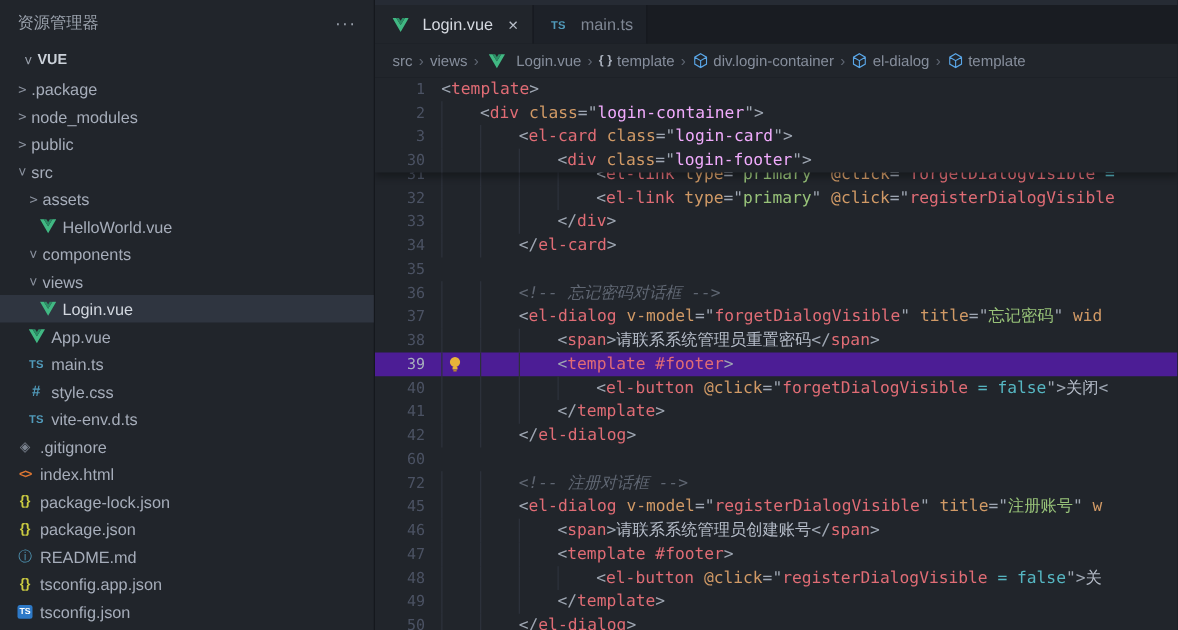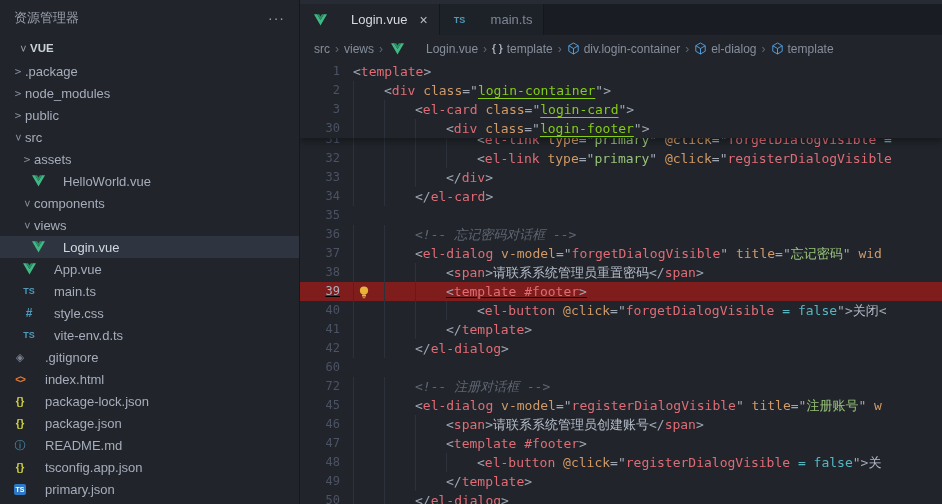--- a/index.html
+++ b/index.html
@@ -10,21 +10,21 @@
   .sb-header{height:36px;display:flex;align-items:center;padding:0 14px;color:#9aa1ac;font-size:13px;}
   .sb-title{flex:1;}
   .sb-menu{color:#9aa1ac;font-size:14px;letter-spacing:1px;cursor:pointer;}
   .sb-section{height:24px;display:flex;align-items:center;color:#ccd2da;font-size:11.5px;font-weight:bold;padding-left:16px;cursor:pointer;}
   .sb-section .chev{font-weight:normal;color:#9aa1ac;}
   .tree{position:relative;}
   .trow{height:22px;display:flex;align-items:center;color:#a6adba;font-size:13px;cursor:pointer;white-space:nowrap;}
   .trow.selected{background:#2f3540;color:#d2d7df;}
   .chev{display:inline-block;width:14px;text-align:center;color:#8a919e;font-size:11px;flex:none;font-family:"DejaVu Sans Mono",monospace;}
   .chev.open{transform:rotate(90deg);}
-  .fi{display:inline-flex;width:18px;justify-content:center;align-items:center;flex:none;margin-right:16px;font-weight:bold;}
+  .fi{display:inline-flex;width:18px;justify-content:center;align-items:center;flex:none;margin-right:3px;font-weight:bold;}
   .fi-ts{color:#519aba;font-size:9px;font-weight:700;}
   .fi-css{color:#519aba;font-size:12px;font-weight:700;}
   .fi-git{color:#7a828e;font-size:11px;}
   .fi-html{color:#e37933;font-size:10px;font-weight:700;letter-spacing:-1px;}
   .fi-json{color:#cbcb41;font-size:11px;font-weight:700;}
   .fi-info{color:#519aba;font-size:11px;font-weight:400;}
   .fi-tsbox{background:#2d79c7;color:#fff;font-size:7px;font-weight:700;border-radius:2px;width:12px;height:11px;display:inline-flex;align-items:center;justify-content:center;}
   
   .tabbar{position:absolute;left:300px;top:0;width:642px;height:35px;background:#191c22;border-top:4px solid #262b34;display:flex;}
   .tab{display:flex;align-items:center;gap:6px;padding:0 11px;font-size:13px;color:#7f8794;background:#1d2128;border-right:1px solid #14171c;cursor:pointer;}
@@ -33,30 +33,30 @@
   
   .crumbs{position:absolute;left:300px;top:35px;width:642px;height:27px;background:#21252b;display:flex;align-items:center;padding-left:14px;font-size:12px;color:#868e9c;white-space:nowrap;overflow:hidden;}
   .crumb{display:inline-flex;align-items:center;gap:4px;cursor:pointer;}
   .sep{color:#5f6672;margin:0 5px;font-size:12px;}
   .bc-braces{color:#aab1bd;font-size:10px;font-weight:bold;}
   
   .editor{position:absolute;left:300px;top:62px;width:642px;height:442px;background:#21252b;overflow:hidden;}
   .lines{position:absolute;left:0;top:68px;width:100%;}
   .sticky{position:absolute;left:0;top:0;width:100%;height:76px;background:#21252b;z-index:3;box-shadow:0 4px 6px rgba(0,0,0,.32);}
   .cl{height:19px;display:flex;position:relative;font-family:"DejaVu Sans Mono","DejaVu Sans",monospace;font-size:13px;line-height:19px;white-space:pre;}
-  .cl.active{background:#7f1d1d;text-decoration:underline;}
+  .cl.active{background:#4c1d95;}
   .gut{width:40px;text-align:right;color:#4b5263;font-size:12px;flex:none;}
   .cl.active .gut{color:#a8b0bd;}
   .codetxt{margin-left:13px;color:#abb2bf;}
   .ind{display:inline-block;width:31px;height:19px;vertical-align:top;background:linear-gradient(#2c313b,#2c313b) left top/1px 100% no-repeat;}
   .tk-p{color:#9fa7b3;}
   .tk-tag{color:#e06c75;}
   .tk-at{color:#d19a66;}
   .tk-s{color:#98c379;}
-  .tk-su{color:#84cc16;text-decoration:underline;text-underline-offset:3px;}
+  .tk-su{color:#f0abfc;text-underline-offset:3px;}
   .tk-ex{color:#e06c75;}
   .tk-op{color:#56b6c2;}
   .tk-kw{color:#56b6c2;}
   .tk-tx{color:#b6bdc9;}
   .tk-c{color:#5f6672;font-style:italic;}
   .bulb{position:absolute;left:58px;top:3px;width:12px;height:13px;}
 </style>
 </head>
 <body>
 
@@ -178,21 +178,21 @@
       <div class="trow">
         <span style="width:11px;flex:none"></span>
         <span class="fi fi-json">{}</span>
         <span>tsconfig.app.json</span>
       </div>
       <div class="trow">
         <span style="width:11px;flex:none"></span>
         <span class="fi">
           <span class="fi-tsbox">TS</span>
         </span>
-        <span>primary.json</span>
+        <span>tsconfig.json</span>
       </div>
     </div>
 </div>
 
 <div class="tabbar">
     <div class="tab active">
       <span class="fi">
         <svg width="13" height="12" viewBox="0 0 24 21">
           <path fill="#41b883" d="M0 0h5.6L12 10.6 18.4 0H24L12 20.8z"></path>
           <path fill="#2b8f66" d="M5.6 0h3.9L12 4.2 14.5 0h3.9L12 10.6z"></path>

